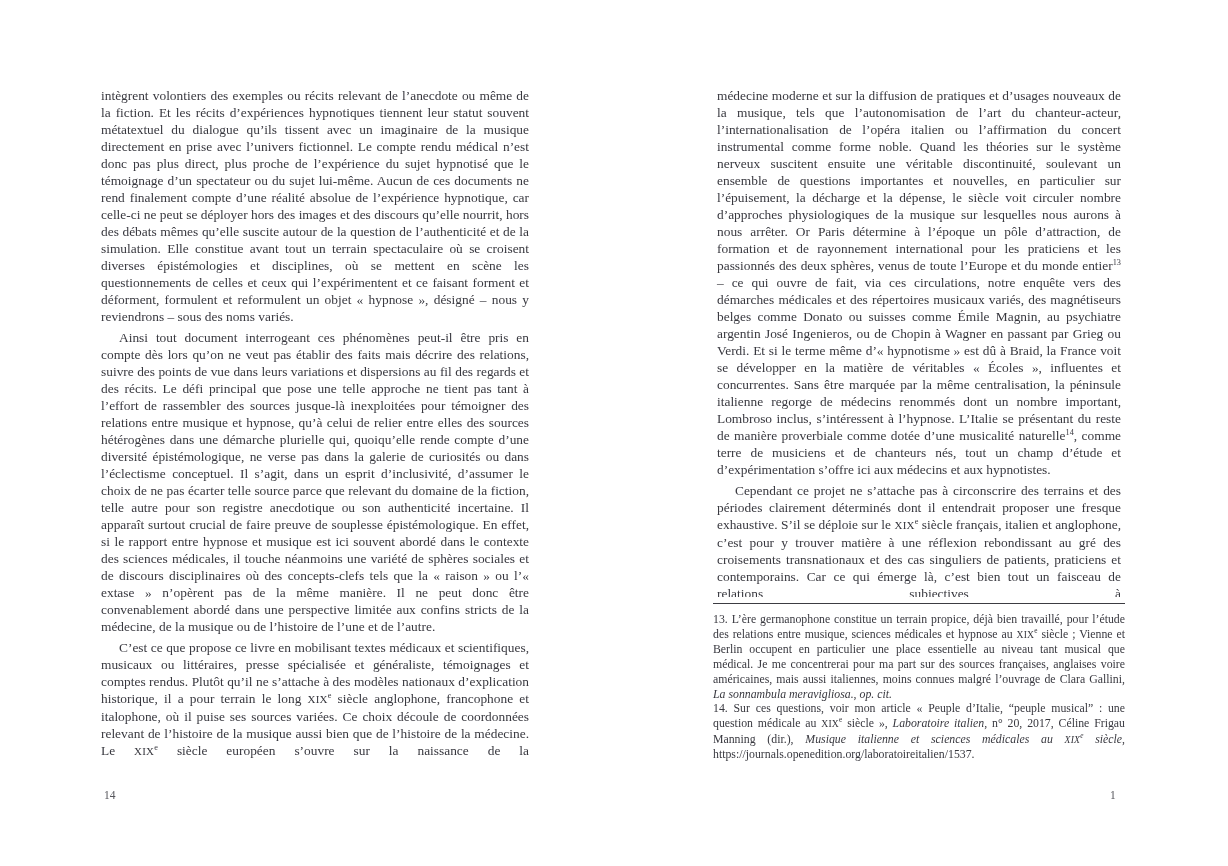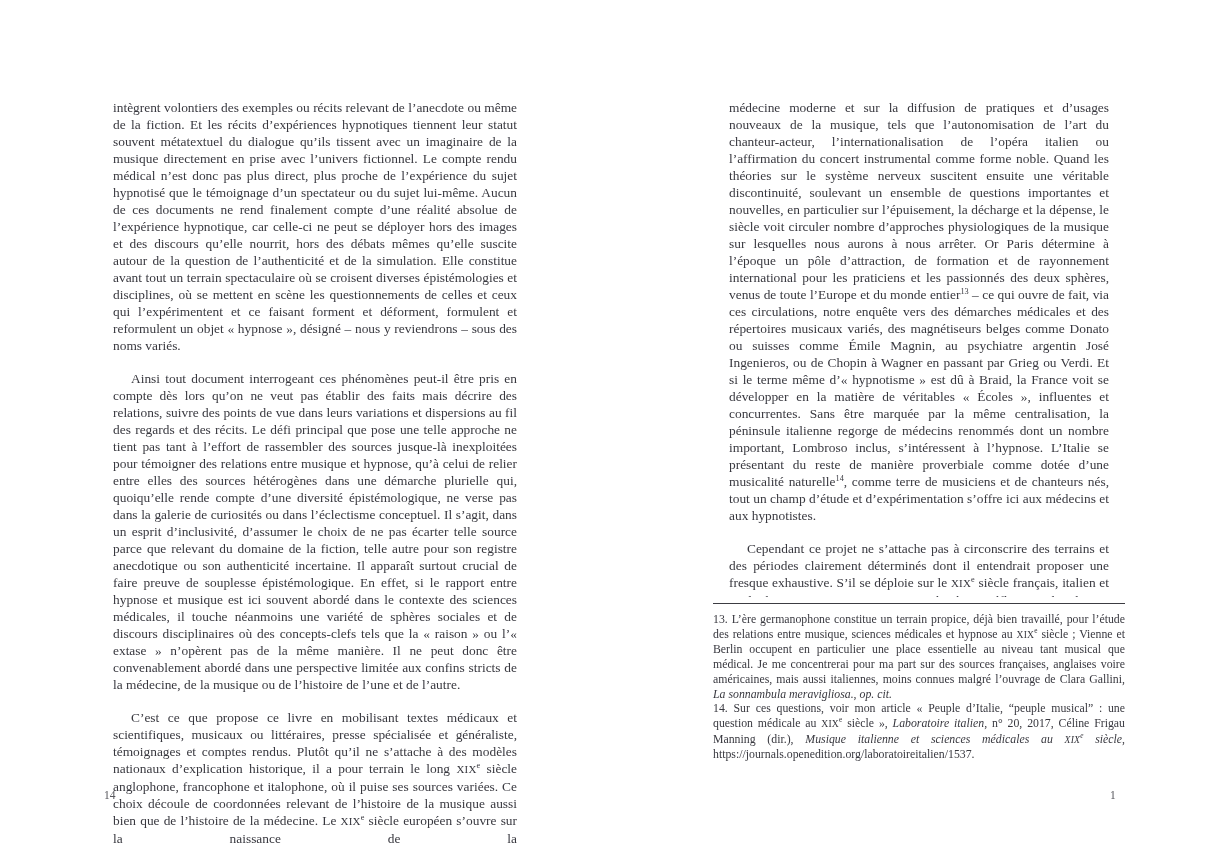--- a/index.html
+++ b/index.html
@@ -20,21 +20,21 @@
     top: 83px;
     font-size: 13.4px;
     line-height: 17px;
     text-align: justify;
     hyphens: auto;
     -webkit-hyphens: auto;
   }
   #col-left  { left: 97px;  width: 436px; }
   #col-right { left: 713px; width: 412px; }
   #col-right .main-text { max-height: 514px; overflow: hidden; font-family: Liberation Serif, serif; }
-  .para { margin: 16px; text-align: justify; }
+  .para { margin: 4px; text-align: justify; }
   .para.indent { text-indent: 18px; }
   .para.cont { text-align-last: justify; }
   .i   { font-style: italic; margin-top: 44px; }
   .sc  { font-size: 0.82em; letter-spacing: 0.02em; }
   .sup { font-size: 0.62em; vertical-align: super; line-height: 0; }
   .footnotes {
     position: absolute;
     top: 520px;
     left: 0;
     width: 100%;

